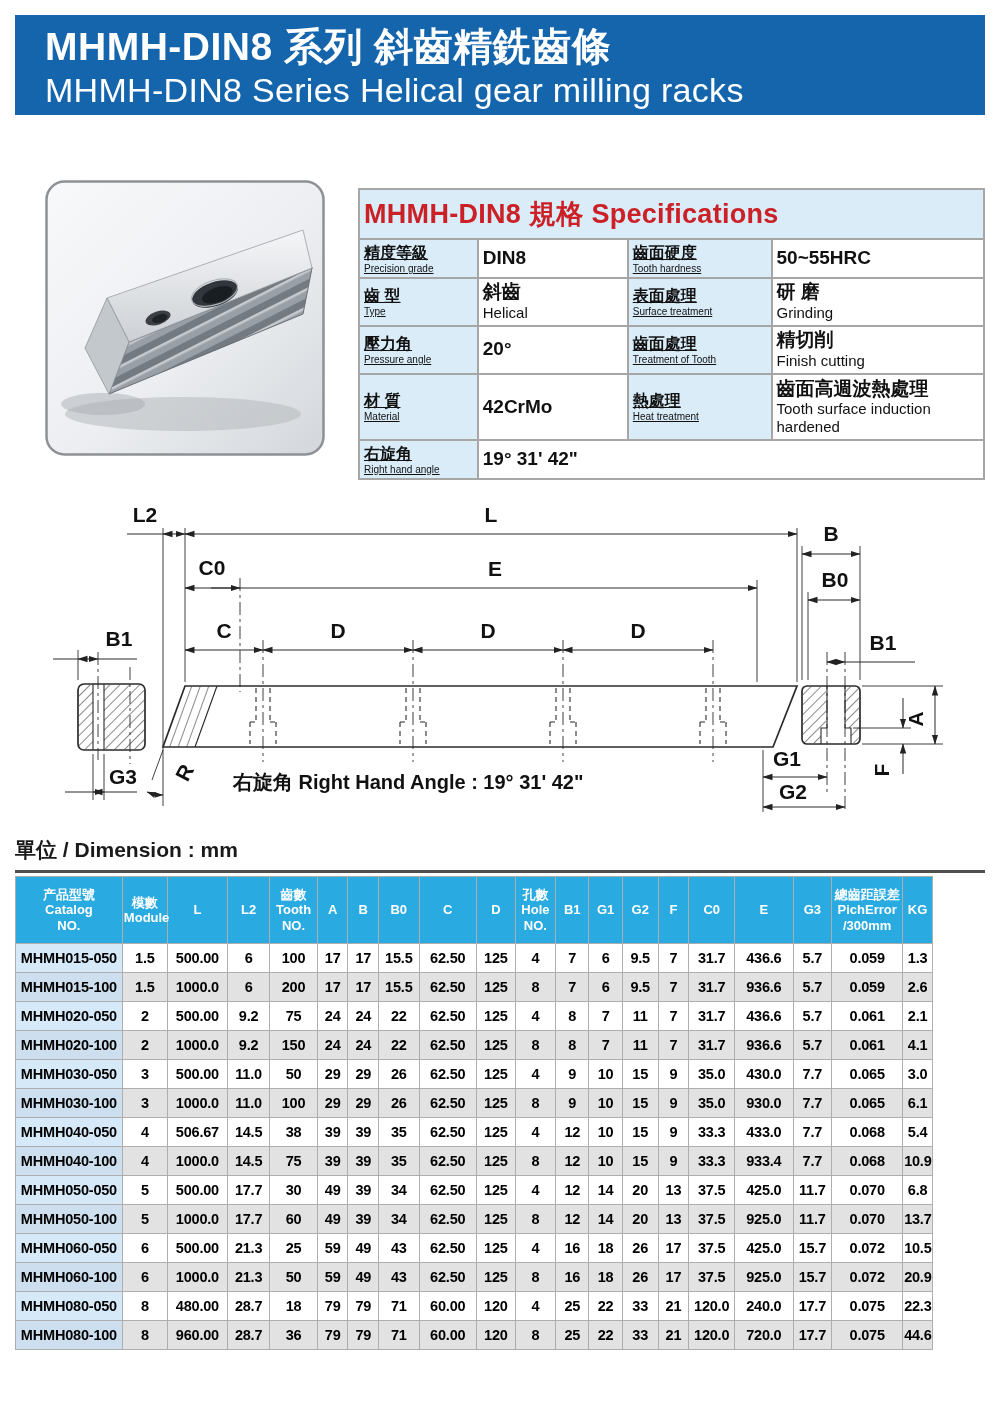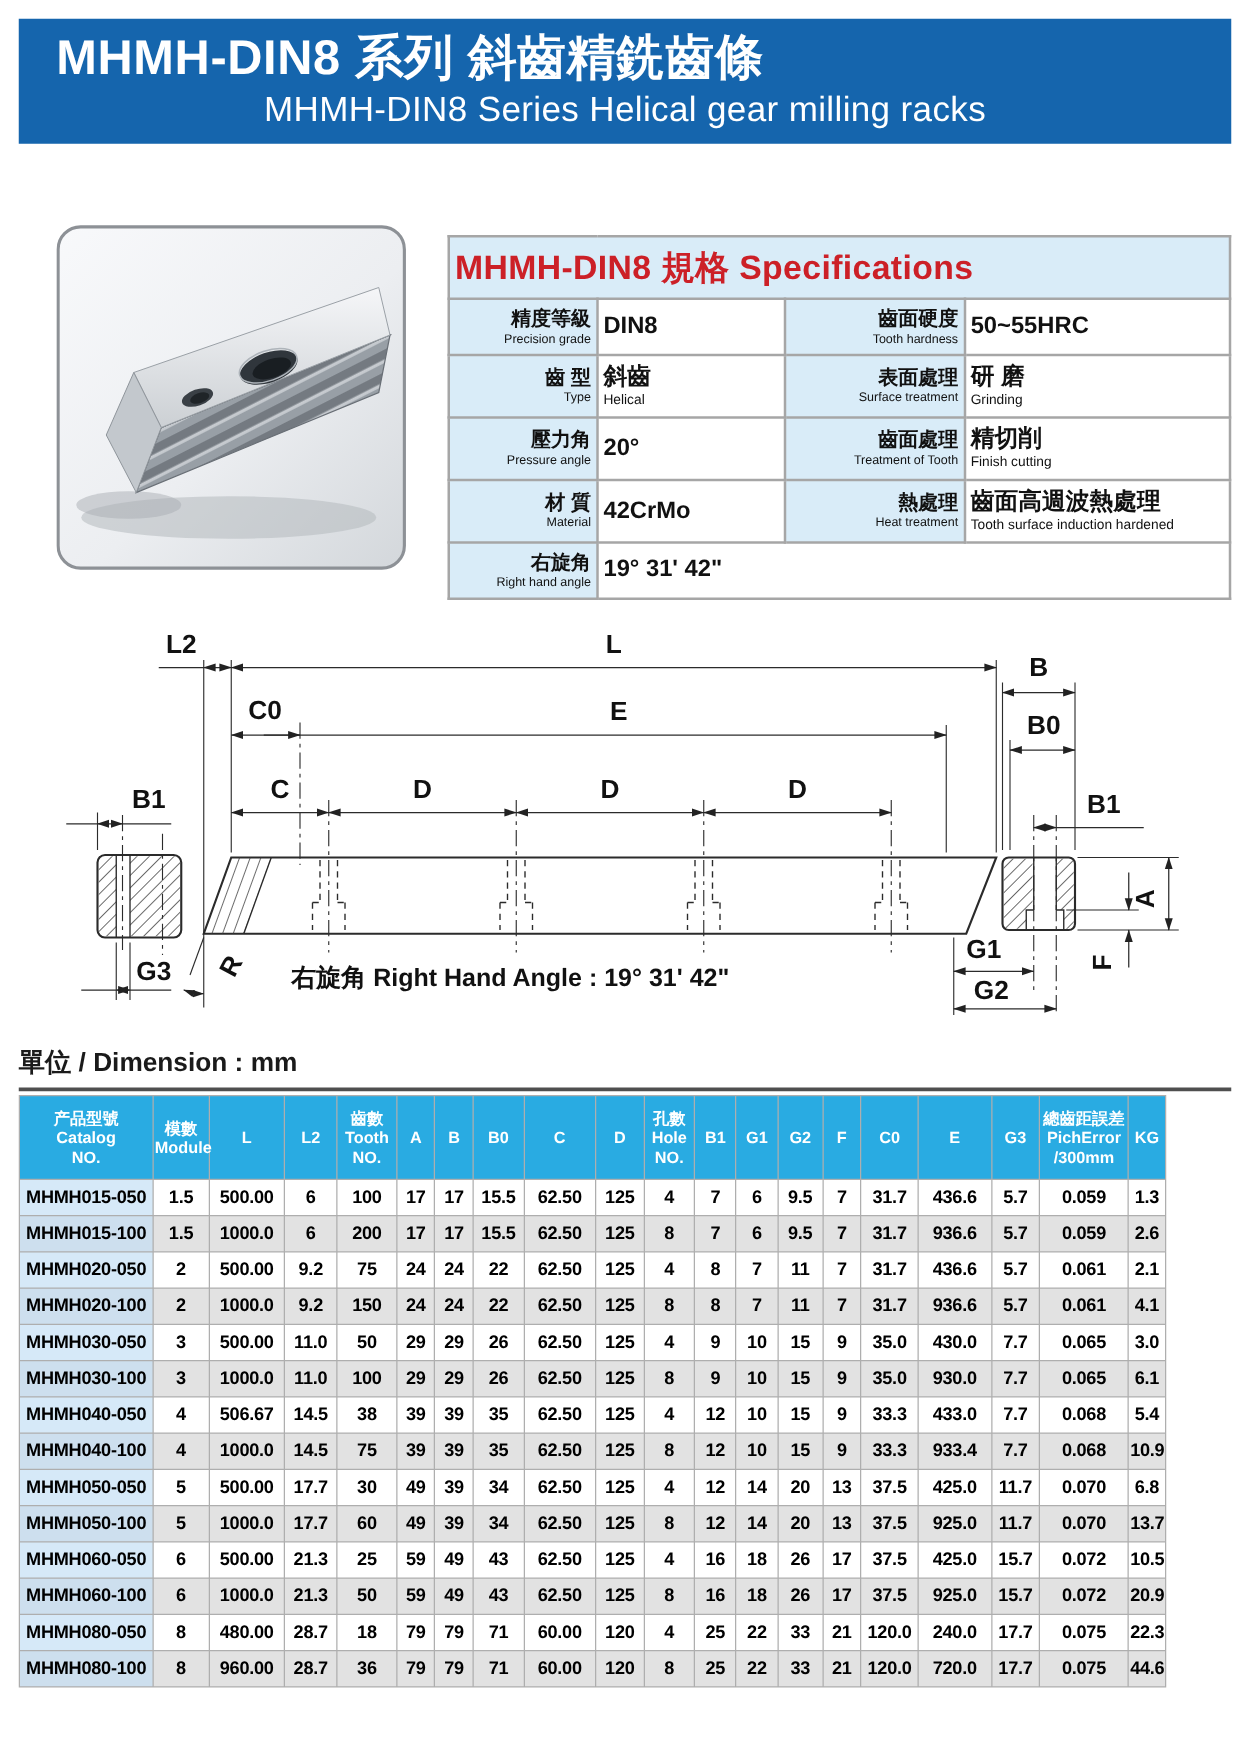--- a/index.html
+++ b/index.html
@@ -12,37 +12,37 @@
   body{
     width:1000px;height:1403px;position:relative;overflow:hidden;
     font-family:"Liberation Sans",sans-serif;color:#111;
   }
   
   .banner{
     position:absolute;left:15px;top:15px;width:910px;height:82px;
     background:var(--header-blue);color:#fff;padding:9px 30px;
   }
   .banner h1{margin:2px 0 0 0;font-size:39px;line-height:1.1;font-weight:bold;letter-spacing:.5px;}
-  .banner h2{margin:4px 0 0 0;font-size:28px;line-height:1.05;font-weight:normal;letter-spacing:.3px;text-align:center;}
+  .banner h2{margin:4px 0 0 0;font-size:34px;line-height:1.05;font-weight:normal;letter-spacing:.3px;}
   
   .photo{position:absolute;left:45px;top:180px;width:280px;height:276px;}
   
   .spec-wrap{position:absolute;left:358px;top:188px;width:627px;}
   table.spec{width:627px;height:292px;border-collapse:collapse;table-layout:fixed;background:#fff;}
   table.spec td{border:2px solid #a6a6a6;vertical-align:middle;padding:2px 4px;}
   td.spec-title-cell{
     background:var(--light-blue);color:var(--red);
     font-size:27px;font-weight:bold;padding-left:22px;height:44px;letter-spacing:.3px;margin-left:16px;
   }
-  td.spec-label{background:var(--light-blue);text-align:right;}
+  td.spec-label{background:var(--light-blue);text-align:left;text-decoration:underline;}
   td.spec-label .zh{font-size:16px;font-weight:bold;line-height:1.2;}
   td.spec-label .en{font-size:10px;line-height:1.15;margin-top:1px;}
   td.spec-value{background:#fff;padding-left:16px;margin-left:32px;}
   td.spec-value .zh{font-size:19px;font-weight:bold;line-height:1.2;}
-  td.spec-value .en{font-size:11px;line-height:1.2;}
+  td.spec-value .en{font-size:15px;line-height:1.2;}
   
   .diagram{position:absolute;left:15px;top:492px;width:970px;height:340px;}
   .diagram .ol{fill:none;stroke:#2b2b2b;stroke-width:1.7;stroke-linejoin:miter;}
   .diagram .thin{fill:none;stroke:#2b2b2b;stroke-width:1.1;}
   .diagram .dim{fill:none;stroke:#2b2b2b;stroke-width:1;}
   .diagram .ext{fill:none;stroke:#2b2b2b;stroke-width:.9;}
   .diagram .cl{fill:none;stroke:#2b2b2b;stroke-width:.9;stroke-dasharray:13 4 3 4;}
   .diagram .hid{fill:none;stroke:#2b2b2b;stroke-width:1.1;stroke-dasharray:5 4;}
   .diagram text{font-family:"Liberation Sans",sans-serif;font-size:21px;font-weight:600;fill:#111;}
   .diagram text.note{font-size:20px;}

